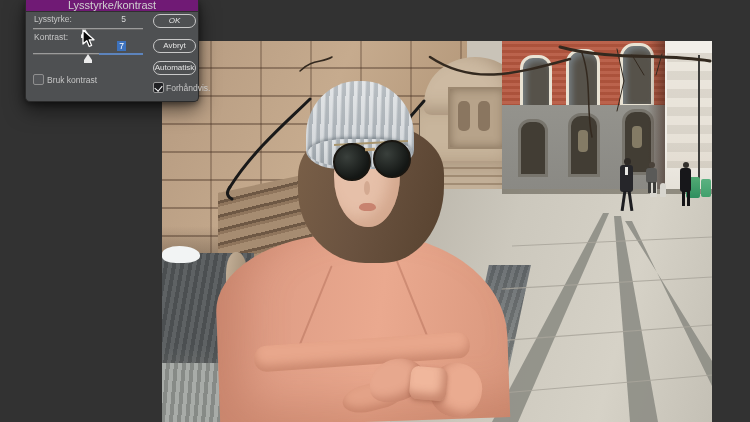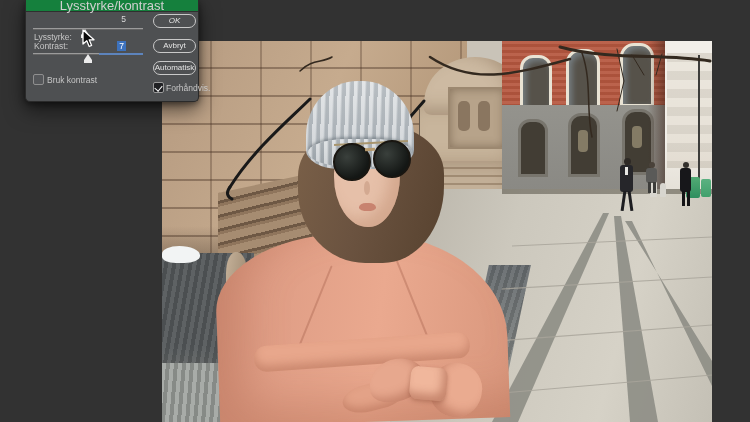--- a/index.html
+++ b/index.html
@@ -158,23 +158,23 @@
   .bridge{position:absolute;left:33px;top:11px;width:10px;height:3px;background:#b69a6e;transform:rotate(-4deg);}
 
   
   #dialog{
     left:25px;top:0;width:172px;height:101px;
     background:#4e5052;border:1px solid #2a2a2a;border-top:none;
     border-radius:0 0 5px 5px;
     box-shadow:0 8px 20px rgba(0,0,0,.55), 0 2px 6px rgba(0,0,0,.45);
     z-index:10;color:#cccccc;font-size:8.5px;
   }
-  .titlebar{left:0;top:0;width:172px;height:11px;background:#15803d;
+  .titlebar{left:0;top:0;width:172px;height:11px;background:#701a75;
     border-bottom:1px solid #2f2f2f;text-align:center;color:#d0d0d0;
-    font-size:13px;line-height:11px;}
+    font-size:11px;line-height:11px;}
   .dlabel{position:absolute;color:#c6c6c6;}
   .dvalue{position:absolute;width:32px;text-align:right;color:#dadada;}
   .sel{background:#3d72bd;color:#fff;padding:0 2px;}
   .track{position:absolute;left:7px;width:110px;height:1px;background:#9b9b9b;
     border-bottom:1px solid rgba(0,0,0,.35);}
   .track-blue{position:absolute;left:73px;width:44px;height:2px;background:#5d84bd;}
   .thumb{position:absolute;width:0;height:0;
     border-left:4px solid transparent;border-right:4px solid transparent;
     border-bottom:6px solid #ececec;}
   .thumb:after{content:"";position:absolute;left:-4px;top:6px;width:8px;height:3px;background:#ececec;}
@@ -308,26 +308,26 @@
     <div class="lens" style="left:41px;top:3px;"></div>
     <div class="bridge"></div>
   </div>
 </div>
 
 <div id="dialog" class="abs">
   <div class="abs titlebar">
     <span>Lysstyrke/kontrast</span>
   </div>
 
-  <span class="dlabel" style="left:8px;top:32px;">Lysstyrke:</span>
+  <span class="dlabel" style="left:8px;top:14px;">Lysstyrke:</span>
   <span class="dvalue" style="left:68px;top:14px;">5</span>
   <div class="track" style="top:28px;"></div>
   <div class="thumb" style="left:55px;top:29px;"></div>
 
-  <span class="dlabel" style="left:8px;top:41px;">Kontrast:</span>
+  <span class="dlabel" style="left:8px;top:32px;">Kontrast:</span>
   <span class="dvalue" style="left:68px;top:41px;"><span class="sel">7</span></span>
   <div class="track" style="top:53px;"></div>
   <div class="track-blue" style="top:53px;"></div>
   <div class="thumb" style="left:58px;top:54px;"></div>
 
   <div class="cbox" style="left:7px;top:74px;"></div>
   <span class="dlabel" style="left:21px;top:75px;">Bruk kontrast</span>
 
   <button class="pill" style="top:14px;font-style:italic;">OK</button>
   <button class="pill" style="top:39px;">Avbryt</button>

